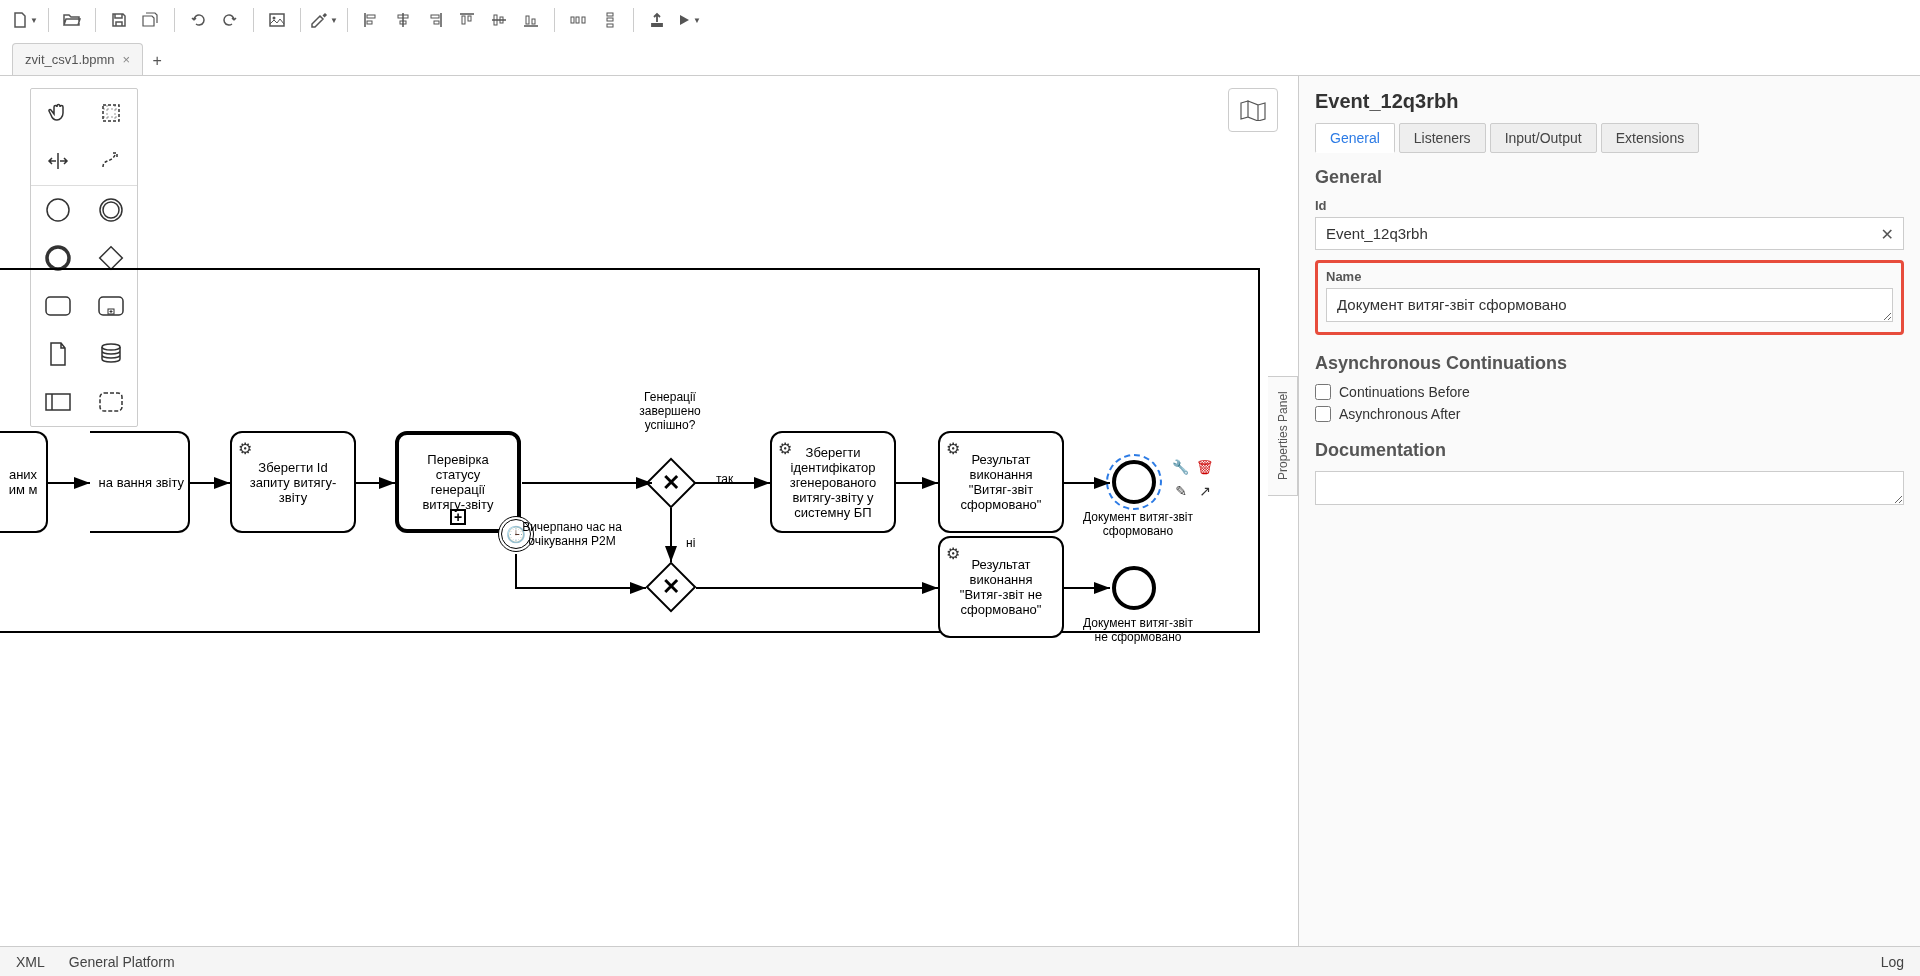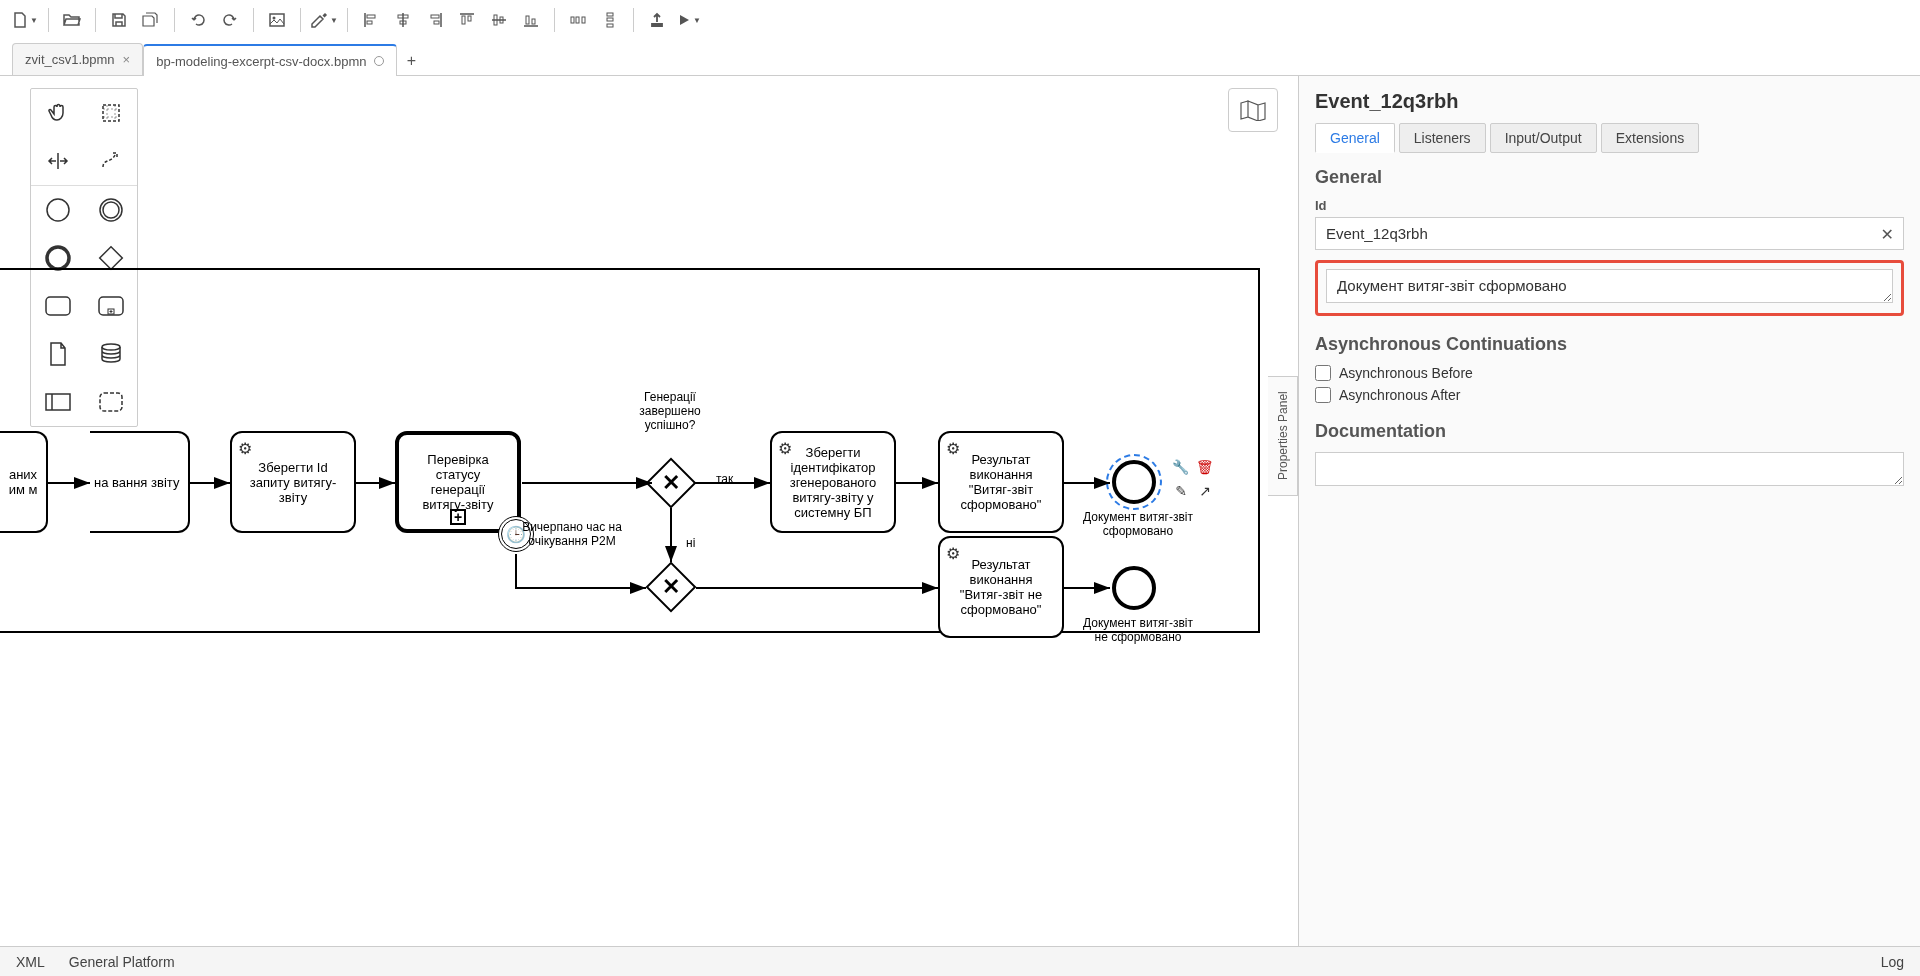--- a/index.html
+++ b/index.html
@@ -30,21 +30,21 @@
 .palette { position: absolute; left: 30px; top: 12px; width: 108px; border: 1px solid #ccc; background: #fff; display: flex; flex-wrap: wrap; border-radius: 2px; }
 .pal-item { width: 53px; height: 48px; display: flex; align-items: center; justify-content: center; cursor: pointer; }
 .pal-divider { width: 100%; height: 1px; background: #ddd; }
 
 
 .minimap { position: absolute; right: 20px; top: 12px; width: 50px; height: 44px; border: 1px solid #ccc; border-radius: 4px; display: flex; align-items: center; justify-content: center; cursor: pointer; background: #fff; }
 
 
 .bpmn-task { position: absolute; width: 126px; height: 102px; border: 2px solid #000; border-radius: 12px; background: #fff; display: flex; align-items: center; justify-content: center; text-align: center; font-size: 13px; padding: 10px; }
 .bpmn-task.thick { border-width: 4px; }
-.bpmn-task-partial { position: absolute; width: 90px; height: 102px; border: 2px solid #000; border-left: none; border-radius: 0 12px 12px 0; background: #fff; display: flex; align-items: center; justify-content: flex-start; text-align: center; font-size: 13px; padding: 4px; }
+.bpmn-task-partial { position: absolute; width: 90px; height: 102px; border: 2px solid #000; border-left: none; border-radius: 0 12px 12px 0; background: #fff; display: flex; align-items: center; justify-content: flex-end; text-align: center; font-size: 13px; padding: 4px; }
 .bpmn-gateway { position: absolute; width: 50px; height: 50px; }
 .bpmn-gateway-inner { width: 36px; height: 36px; border: 2px solid #000; background: #fff; transform: rotate(45deg); display: flex; align-items: center; justify-content: center; position: absolute; top: 7px; left: 7px; }
 .bpmn-gateway-x { transform: rotate(-45deg); font-weight: bold; font-size: 22px; }
 .bpmn-end { position: absolute; width: 44px; height: 44px; border: 4px solid #000; border-radius: 50%; background: #fff; }
 .bpmn-end.selected { outline: 2px dashed #2c7be5; outline-offset: 4px; }
 .bpmn-label { position: absolute; font-size: 12px; text-align: center; width: 120px; }
 .bpmn-small-label { position: absolute; font-size: 12px; }
 .bpmn-gear { position: absolute; top: 6px; left: 6px; font-size: 16px; color: #333; }
 .bpmn-timer { position: absolute; width: 36px; height: 36px; border-radius: 50%; background: #fff; border: 4px double #000; display: flex; align-items: center; justify-content: center; font-size: 16px; }
 .bpmn-subprocess { position: absolute; bottom: 4px; left: 50%; transform: translateX(-50%); width: 16px; height: 16px; border: 2px solid #000; display: flex; align-items: center; justify-content: center; font-size: 14px; font-weight: bold; line-height: 1; }
@@ -205,24 +205,20 @@
         <path d="M3 2l9 5-9 5z" fill="#555"></path>
       </svg>
       <span class="tb-caret">▼</span>
     </div>
 </div>
 
 <div class="tabs">
   <div class="tab">
     <span>zvit_csv1.bpmn</span>
     <span class="tab-close">×</span>
-  </div>
-  <div class="tab active">
-    <span>bp-modeling-excerpt-csv-docx.bpmn</span>
-    <span class="tab-circle"></span>
   </div>
   <div class="tab-add">+</div>
 </div>
 
 <div class="main">
   <div class="canvas-wrap">
 
     <div class="palette">
       <div class="pal-item">
           <svg width="24" height="24" viewBox="0 0 24 24">
@@ -418,29 +414,30 @@
     <div class="props-section">
       <div class="props-section-title">General</div>
       <div class="field-group">
         <label class="field-label">Id</label>
         <div class="field-input-wrap">
           <input class="field-input" value="Event_12q3rbh" style="">
           <span class="field-clear">✕</span>
         </div>
       </div>
       <div class="field-group highlight-box">
+        <label class="field-label">Name</label>
         <textarea class="field-textarea" rows="1" style="">Документ витяг-звіт сформовано</textarea>
       </div>
     </div>
 
     <div class="props-section">
       <div class="props-section-title">Asynchronous Continuations</div>
       <label class="checkbox-row">
         <input type="checkbox" style="">
-        <span>Asynchronous Before</span>
+        <span>Continuations Before</span>
       </label>
       <label class="checkbox-row">
         <input type="checkbox" style="">
         <span>Asynchronous After</span>
       </label>
     </div>
 
     <div class="props-section">
       <div class="props-section-title">Documentation</div>
       <div class="field-group">

